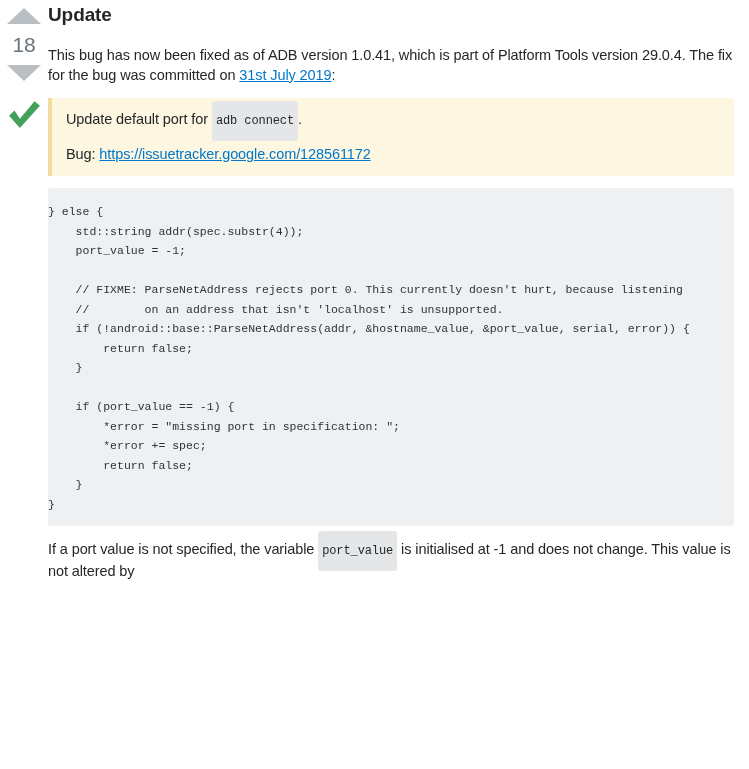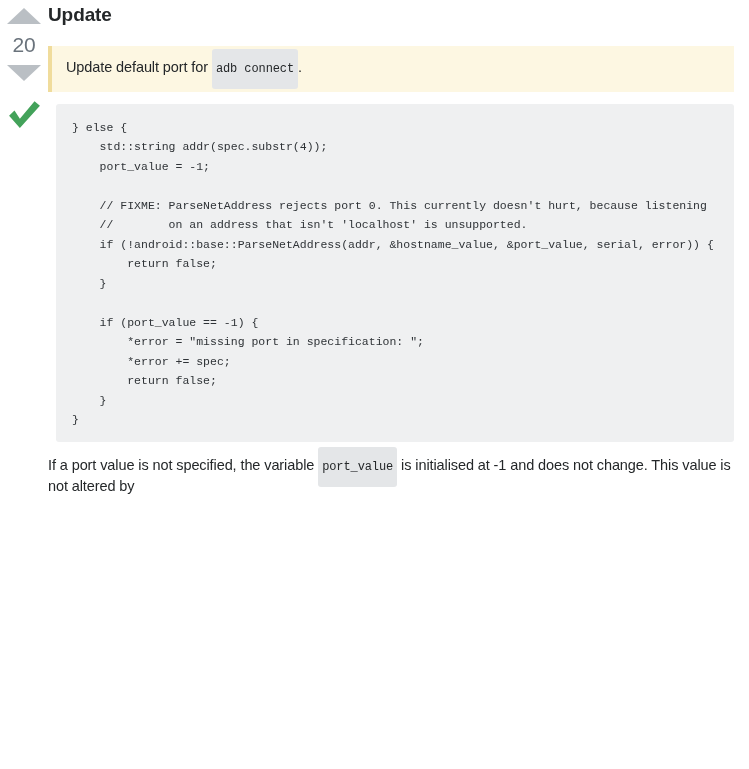--- a/index.html
+++ b/index.html
@@ -69,58 +69,60 @@
 
   blockquote.quote-block {
     margin: 0 0 12px 0;
     padding: 12px 14px;
     background: #fdf7e2;
     border-left: 4px solid #f0dc9c;
   }
   blockquote.quote-block p.para:last-child { margin-bottom: 0; }
 
   pre.code-block {
-    margin: 1px 0 14px 8px;
-    padding: 13px 16px;
+    margin: 1px 0 14px 0;
+    padding: 13px 0;
     background: #eff0f1;
     border-radius: 3px;
     overflow: hidden;
   }
   pre.code-block code {
     font-family: "Liberation Mono", "DejaVu Sans Mono", monospace;
     font-size: 11.5px;
     line-height: 17.3px;
     color: #2f3337;
     white-space: pre;
     letter-spacing: 0;
   }
 </style>
 </head>
 <body>
 
 <div class="answer">
 
   <div class="vote-cell">
     <div class="arrow-up"></div>
-    <div class="vote-count">20</div>
+    <div class="vote-count">18</div>
     <div class="arrow-down"></div>
     <div class="accepted-check">
       <svg width="37" height="34" viewBox="0 0 24 22">
         <path d="M2 11.5 L5.5 8 L9 13.5 L18.5 2 L22 5 L9 19.5 Z" fill="#43a25a"></path>
       </svg>
     </div>
   </div>
 
   <div class="post-body">
 
     <h2 class="post-heading">Update</h2>
 
+    <p class="para"><span>This bug has now been fixed as of ADB version 1.0.41, which is part of Platform Tools version 29.0.4. The fix for the bug was committed on </span><a class="link">31st July 2019</a><span>:</span></p>
 
     <blockquote class="quote-block">
       <p class="para"><span>Update default port for </span><code class="inline-chip">adb connect</code><span>.</span></p>
+      <p class="para"><span>Bug: </span><a class="link">https://issuetracker.google.com/128561172</a></p>
     </blockquote>
 
 
 
 
     <pre class="code-block"><code>} else {
     std::string addr(spec.substr(4));
     port_value = -1;
 
     // FIXME: ParseNetAddress rejects port 0. This currently doesn't hurt, because listening

